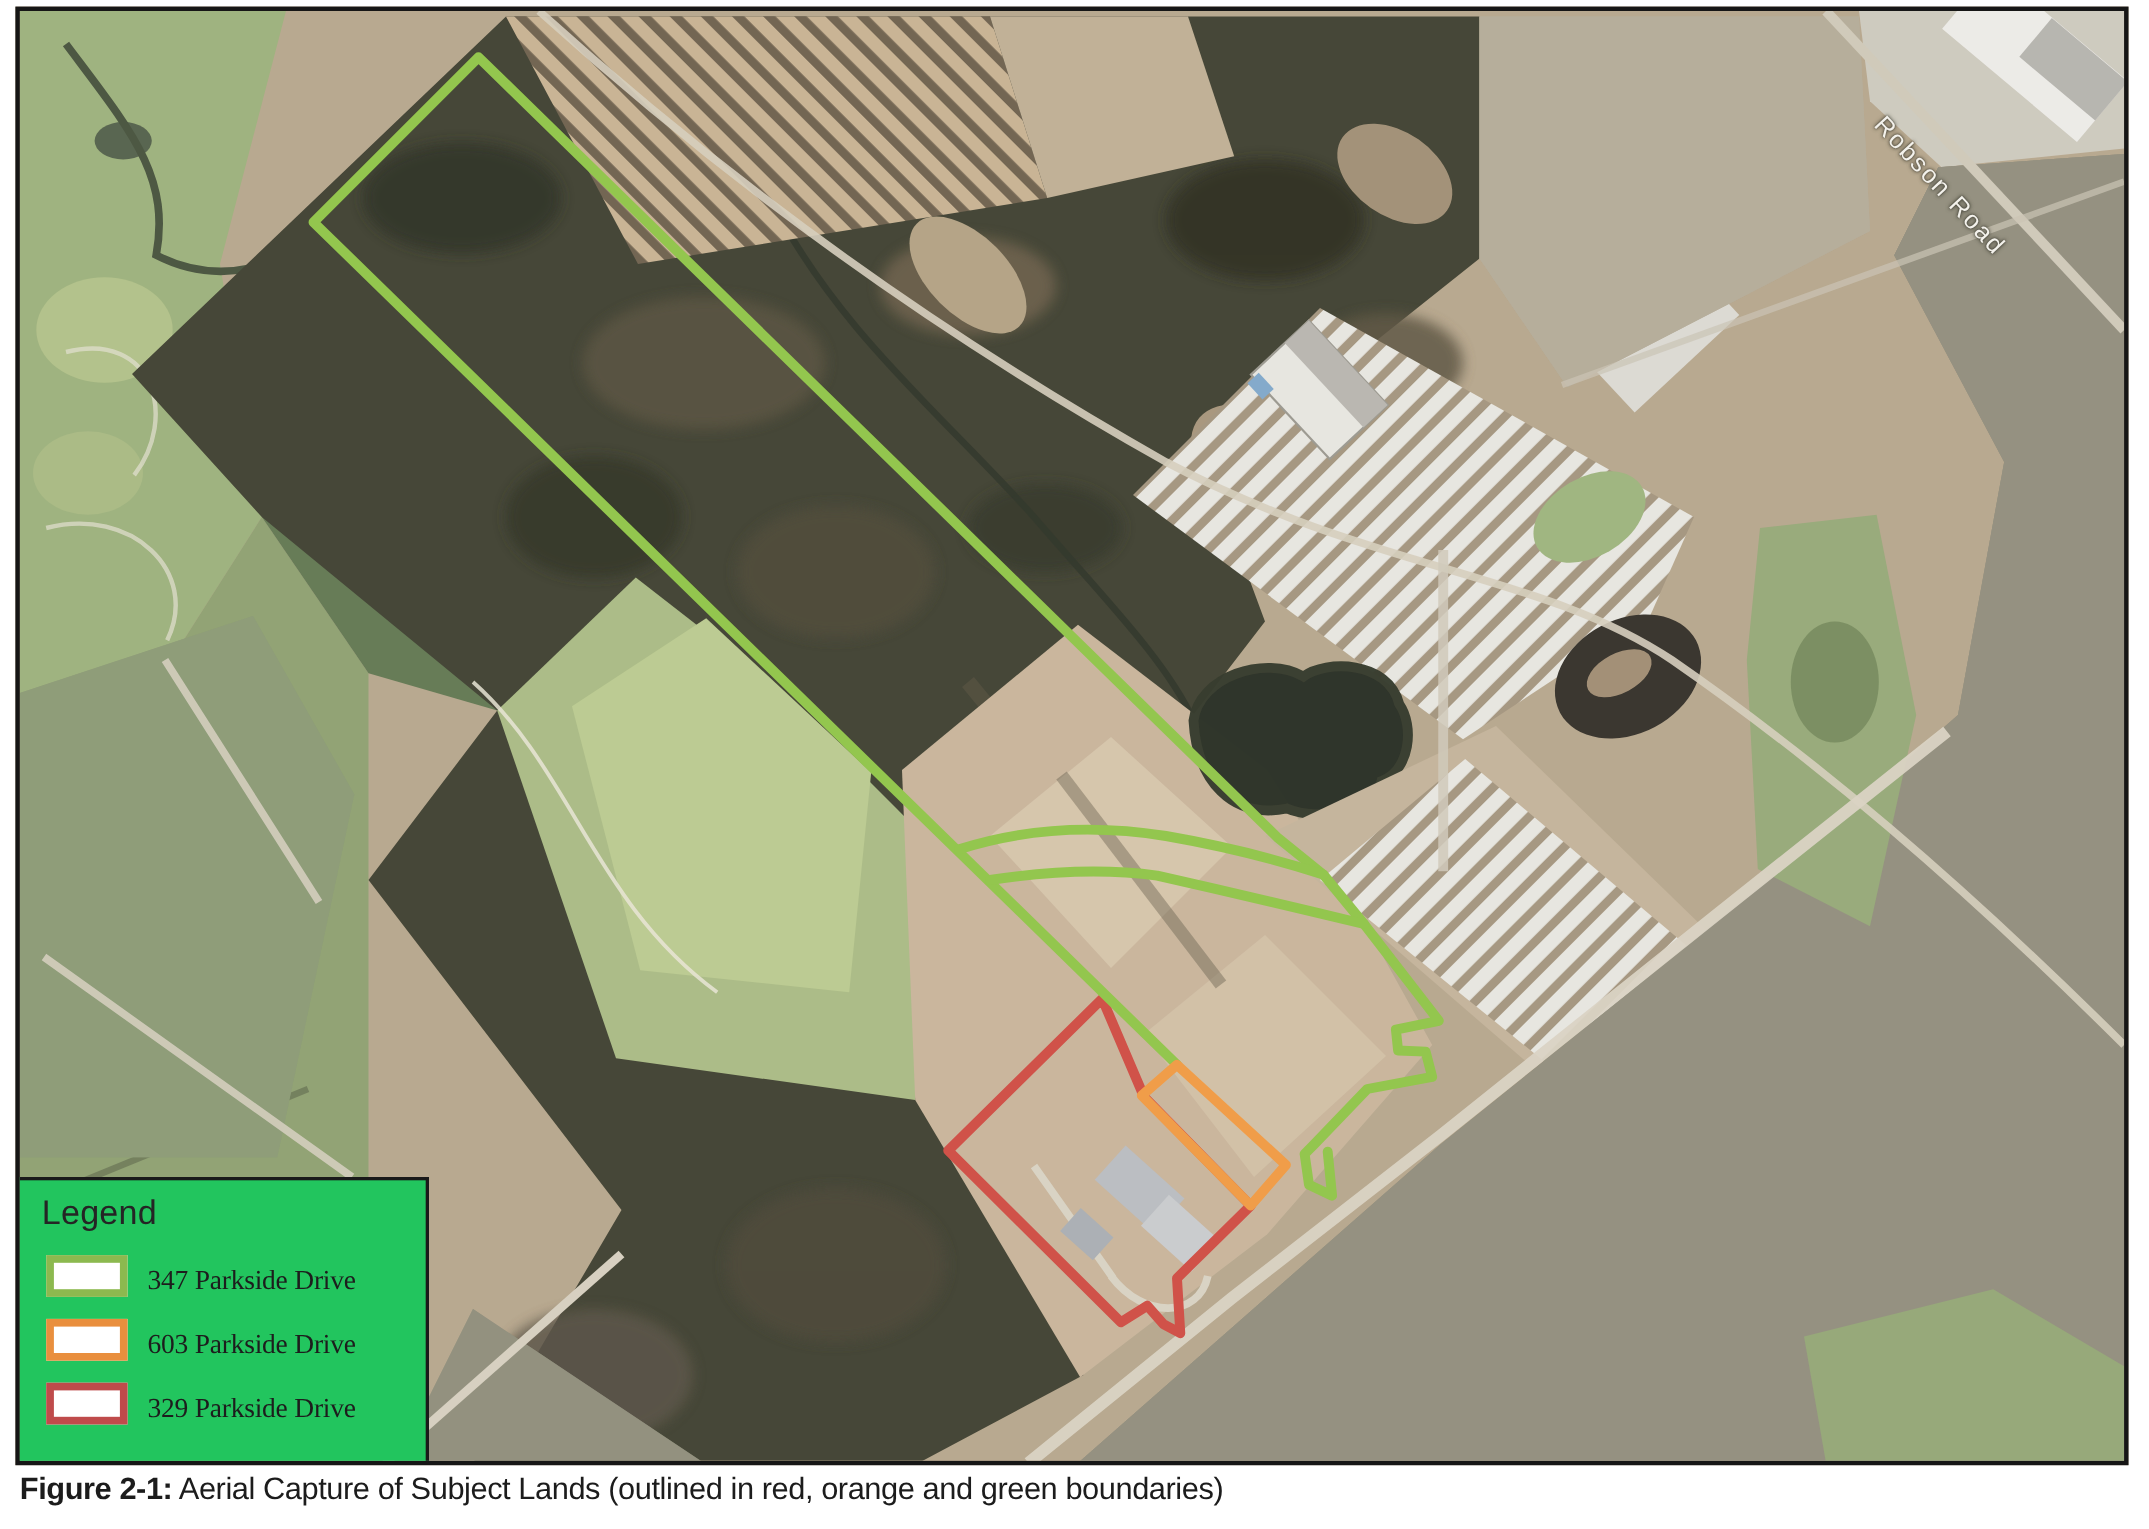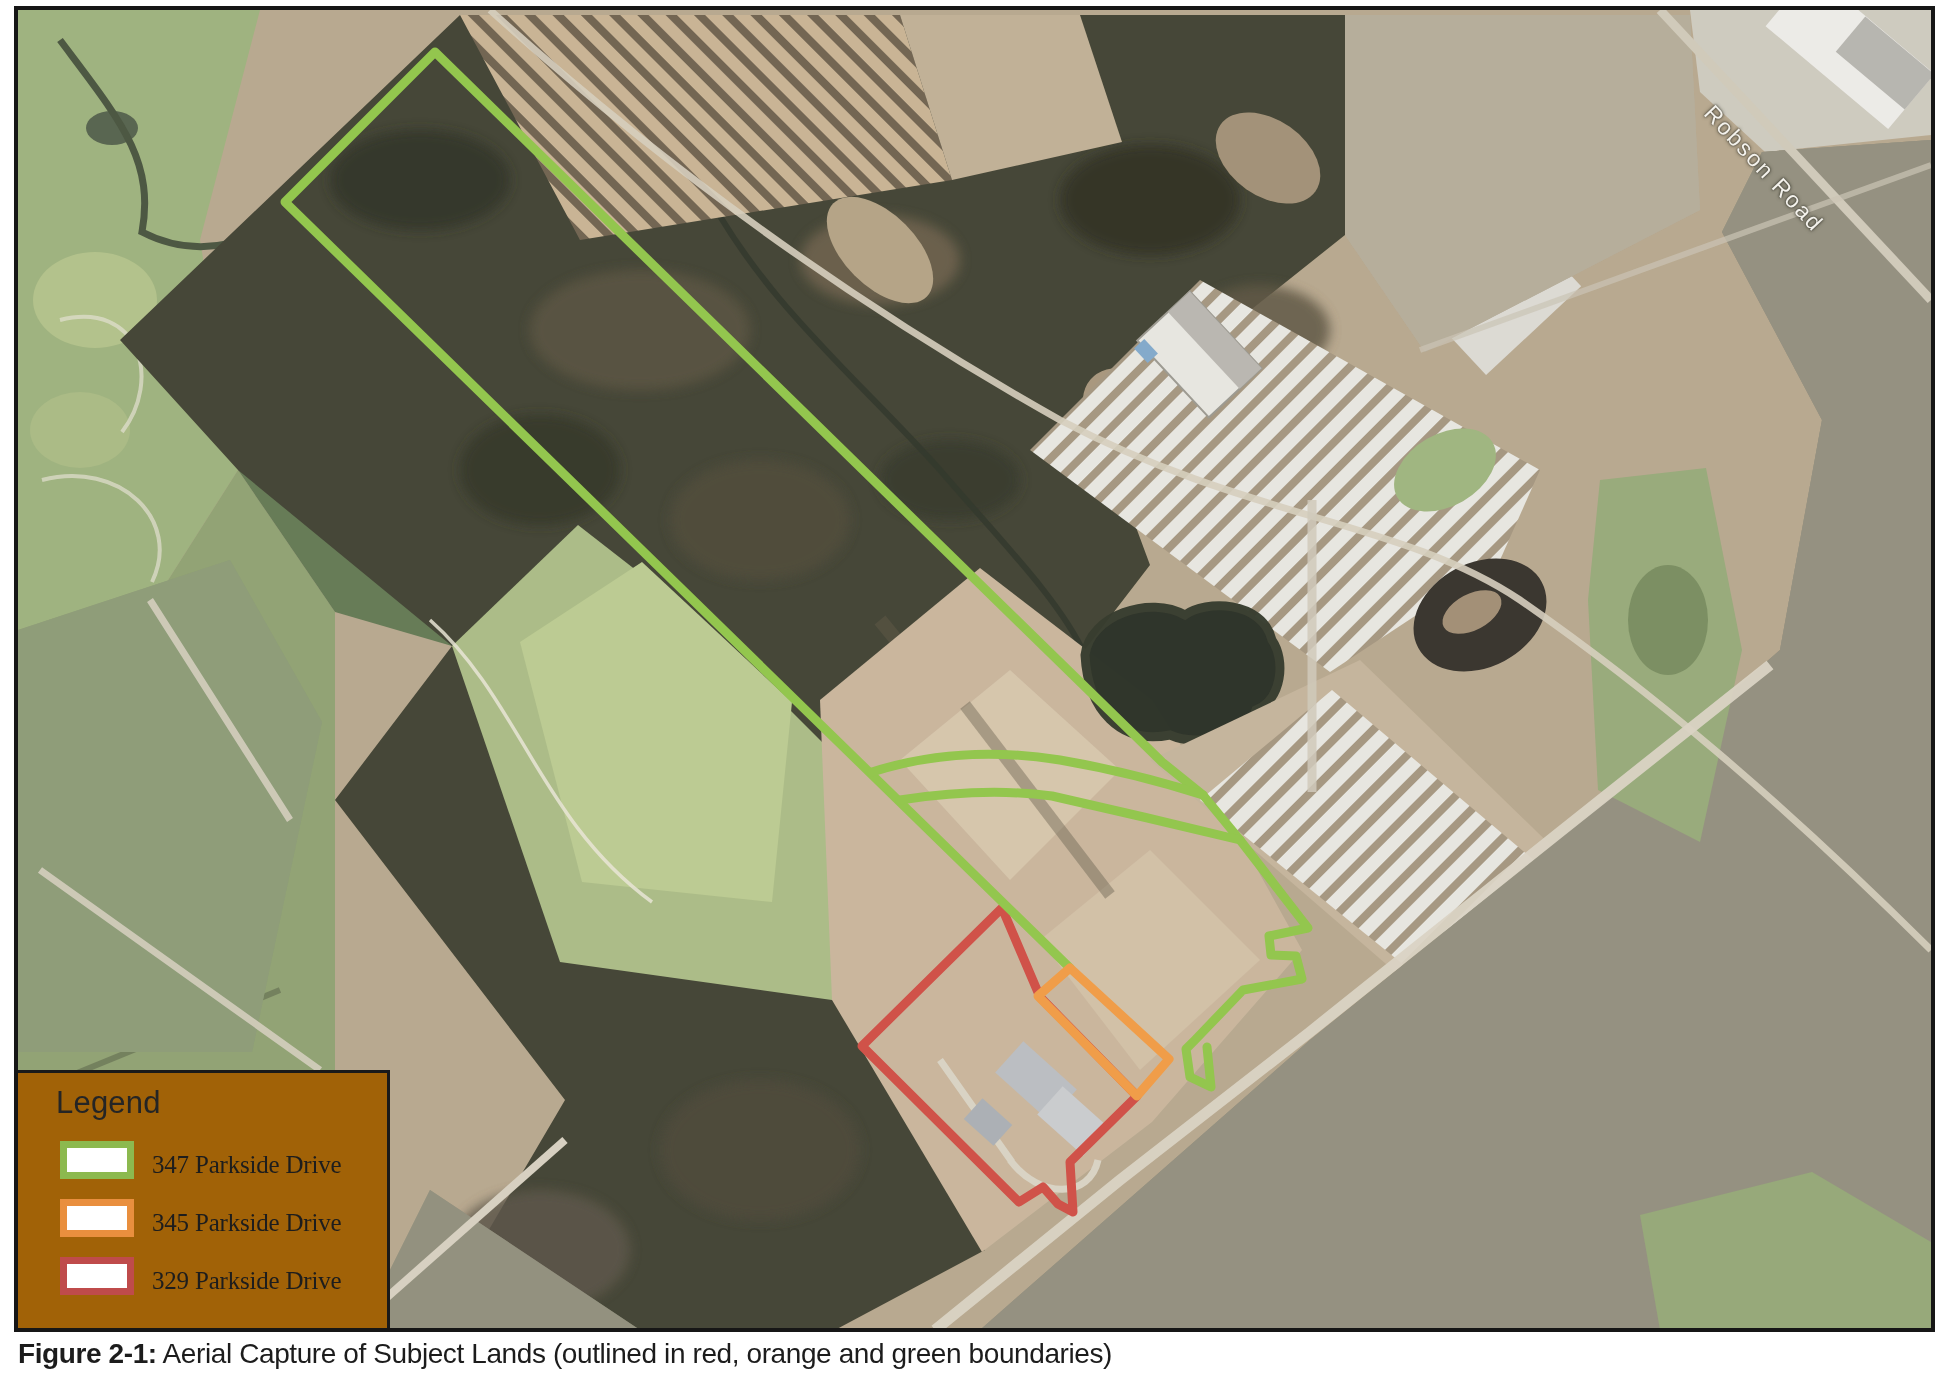--- a/index.html
+++ b/index.html
@@ -1,20 +1,20 @@
 <!DOCTYPE html>
 <html><head>
 <meta charset="utf-8">
 <style>
   html,body{margin:0;padding:0;background:#ffffff;}
   body{width:1954px;height:1390px;position:relative;font-family:"Liberation Sans",sans-serif;overflow:hidden;}
   #map-frame{position:absolute;left:14px;top:6px;width:1913px;height:1318px;border:4px solid #161616;background:#b6a68c;}
   #map-frame svg{position:absolute;left:0;top:0;}
   
-  #legend{position:absolute;left:0;bottom:0;width:372px;height:258px;background:#a16207;border-top:3px solid #1a1a1a;border-right:3px solid #1a1a1a;box-sizing:border-box;z-index:30;padding-left:18px;}
+  #legend{position:absolute;left:0;bottom:0;width:372px;height:258px;background:#22c55e;border-top:3px solid #1a1a1a;border-right:3px solid #1a1a1a;box-sizing:border-box;z-index:30;}
   #legend .legend-title{font-size:31px;color:#252525;margin:12px 0 6px 20px;letter-spacing:0.2px;}
   .legend-row{display:flex;align-items:flex-end;margin:14px 0 0 24px;height:44px;font-family:Liberation Serif, serif;}
   .legend-swatch{width:60px;height:24px;background:#fff;border-style:solid;border-width:7px;flex:0 0 auto;}
   .sw-green{border-color:#8cb94f;}
   .sw-orange{border-color:#e98f3e;}
   .sw-red{border-color:#bf4b4b;}
   .legend-label{font-size:25px;color:#1d1d1d;margin-left:18px;letter-spacing:-0.2px;}
   
   #road-label{position:absolute;left:1700px;top:90px;transform:rotate(47deg);transform-origin:left top;
     color:#f4f2ec;font-size:23px;letter-spacing:2px;text-shadow:0 0 4px rgba(40,40,30,.8),0 0 2px rgba(40,40,30,.8);z-index:20;}
@@ -214,21 +214,21 @@
   <div id="road-label">Robson Road</div>
 
   <div id="legend">
     <div class="legend-title">Legend</div>
     <div class="legend-row">
       <span class="legend-swatch sw-green"></span>
       <span class="legend-label">347 Parkside Drive</span>
     </div>
     <div class="legend-row">
       <span class="legend-swatch sw-orange"></span>
-      <span class="legend-label">345 Parkside Drive</span>
+      <span class="legend-label">603 Parkside Drive</span>
     </div>
     <div class="legend-row">
       <span class="legend-swatch sw-red"></span>
       <span class="legend-label">329 Parkside Drive</span>
     </div>
   </div>
 </div>
 
 <div id="caption">
   <span class="cap-bold">Figure 2-1:</span><span> Aerial Capture of Subject Lands (outlined in red, orange and green boundaries)</span>

